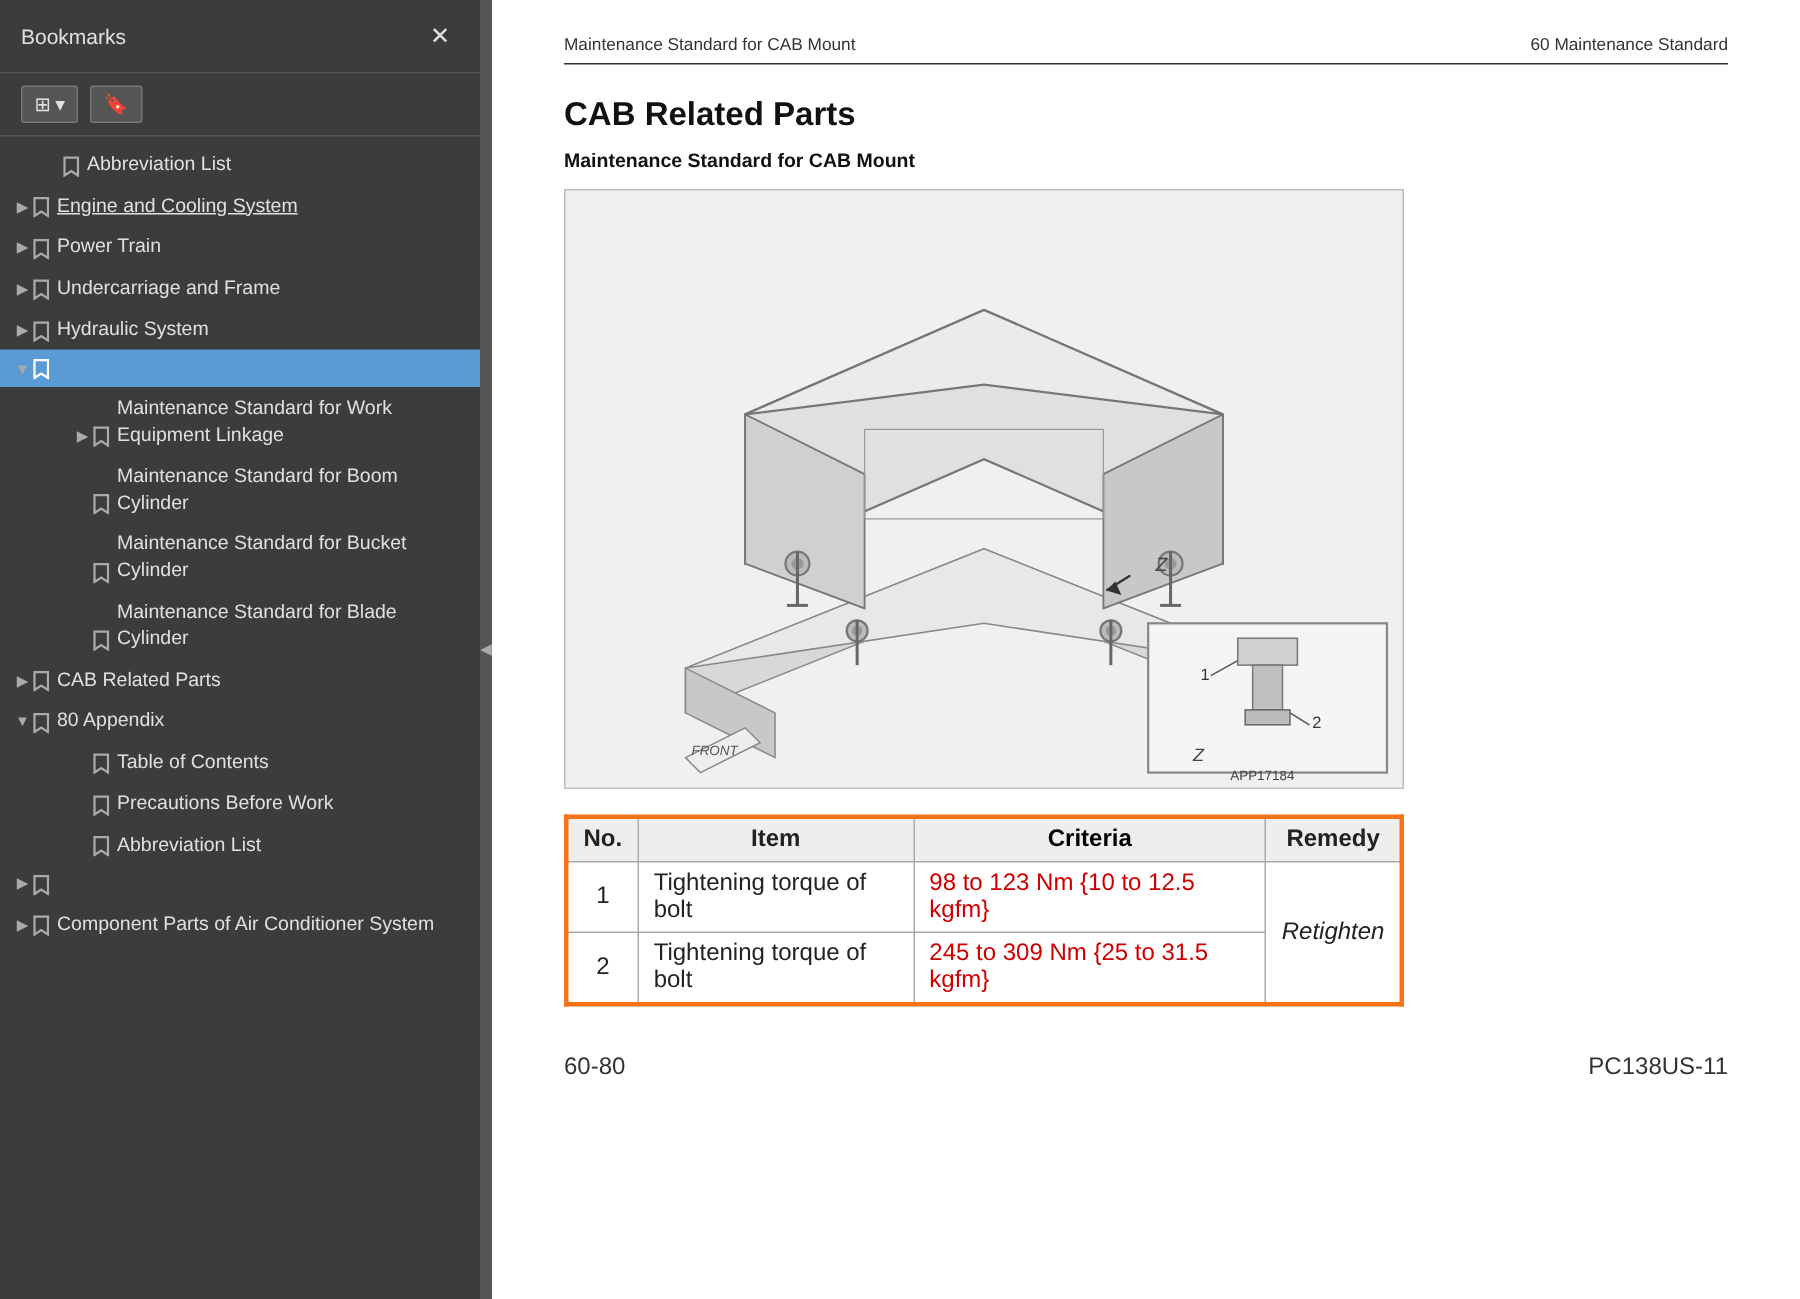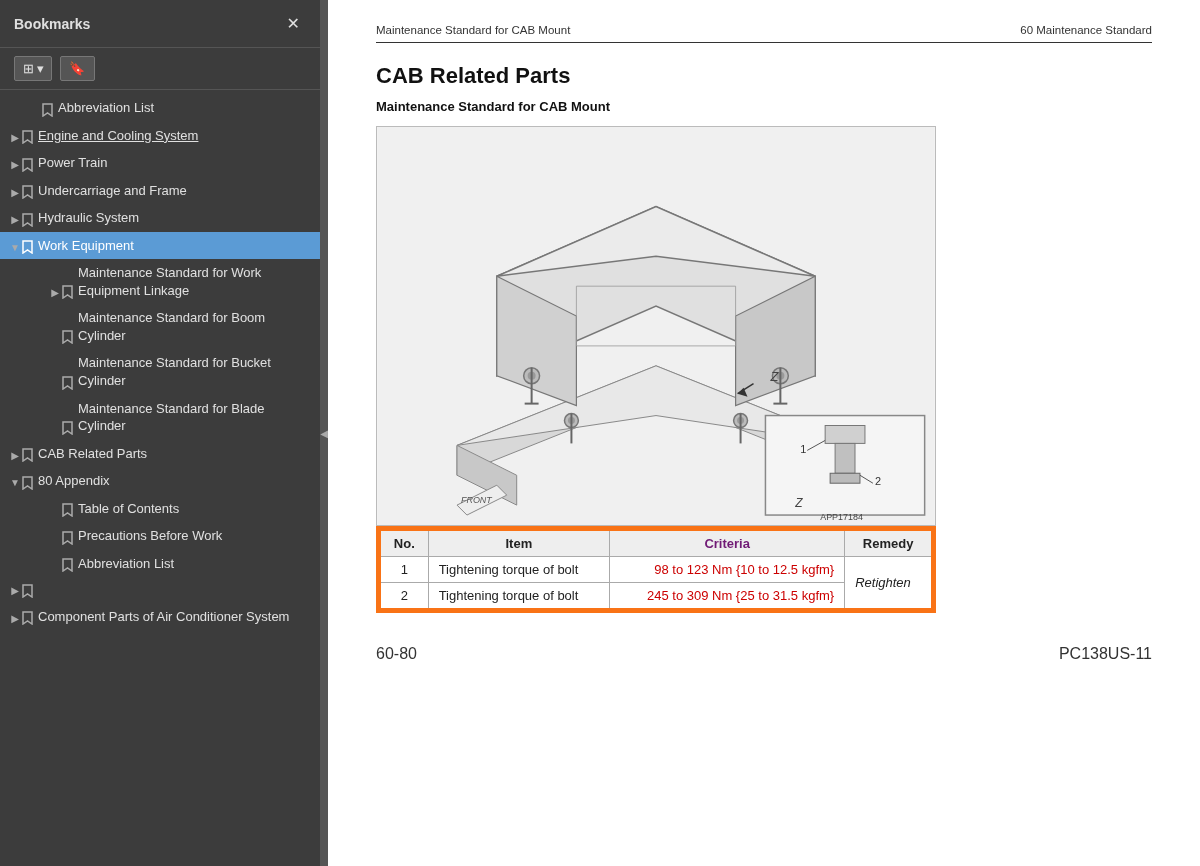--- a/index.html
+++ b/index.html
@@ -19,21 +19,21 @@
     #sidebar-header {
       display: flex;
       align-items: center;
       justify-content: space-between;
       padding: 12px 14px;
       background: #3c3c3c;
       border-bottom: 1px solid #555;
     }
     #sidebar-title {
       font-size: 14px;
-      font-weight: bold;
+      font-weight: normal;
       color: #e0e0e0;
     }
     #close-btn {
       background: none;
       border: none;
       color: #e0e0e0;
       cursor: pointer;
       font-size: 16px;
       padding: 2px 6px;
     }
@@ -179,37 +179,38 @@
     .tech-drawing-svg {
       width: 100%;
       height: 100%;
     }
 
     
     .data-table {
       width: 100%;
       max-width: 560px;
       border-collapse: collapse;
-      font-size: 13px;
-      border: 5px solid #f97316;
+      font-size: 16px;
+      border: 3px solid #f97316;
+      margin-top: 17px;
     }
     .data-table th {
       background: #eee;
       padding: 5px 10px;
       border: 1px solid #aaa;
       text-align: center;
       font-weight: bold;
     }
     .data-table td {
       padding: 5px 10px;
       border: 1px solid #aaa;
       text-align: left;
     }
     .data-table td.center { text-align: center; }
-    .data-table .criteria { text-align: right; color: #c00; }
+    .data-table .criteria { text-align: left; color: #c00; }
 
     .doc-footer {
       display: flex;
       justify-content: space-between;
       font-size: 16px;
       margin-top: 32px;
       color: #333;
     }
   </style>
 </head>
@@ -281,21 +282,20 @@
       <span class="bm-label">Hydraulic System</span>
     </div>
 
     <div class="bm-item indent-0 active">
       <div class="bm-expand">▼</div>
       <div class="bm-icon">
         <svg width="11" height="14" viewBox="0 0 11 14">
             <path d="M1 1h9v12l-4.5-3L1 13V1z" fill="none" stroke="white" stroke-width="1.5"></path>
           </svg>
       </div>
-      <span class="bm-label">Work Equipment</span>
     </div>
 
     <div class="bm-item indent-2">
       <div class="bm-expand">▶</div>
       <div class="bm-icon">
         <svg width="11" height="14" viewBox="0 0 11 14">
             <path d="M1 1h9v12l-4.5-3L1 13V1z" fill="none" stroke="currentColor" stroke-width="1.5"></path>
           </svg>
       </div>
       <span class="bm-label">Maintenance Standard for Work Equipment Linkage</span>
@@ -484,21 +484,21 @@
         <text x="445" y="395" font-size="9" fill="#444" font-family="Arial">APP17184</text>
       </svg>
     </div>
   </div>
 
   <table class="data-table">
     <thead>
       <tr>
         <th>No.</th>
         <th>Item</th>
-        <th style="color:#701a75;">Criteria</th>
+        <th style="color:#000000;">Criteria</th>
         <th>Remedy</th>
       </tr>
     </thead>
     <tbody>
       <tr>
         <td class="center">1</td>
         <td>Tightening torque of bolt</td>
         <td class="criteria">98 to 123 Nm {10 to 12.5 kgfm}</td>
         <td rowspan="2" style="vertical-align:middle;font-style:italic;">Retighten</td>
       </tr>

